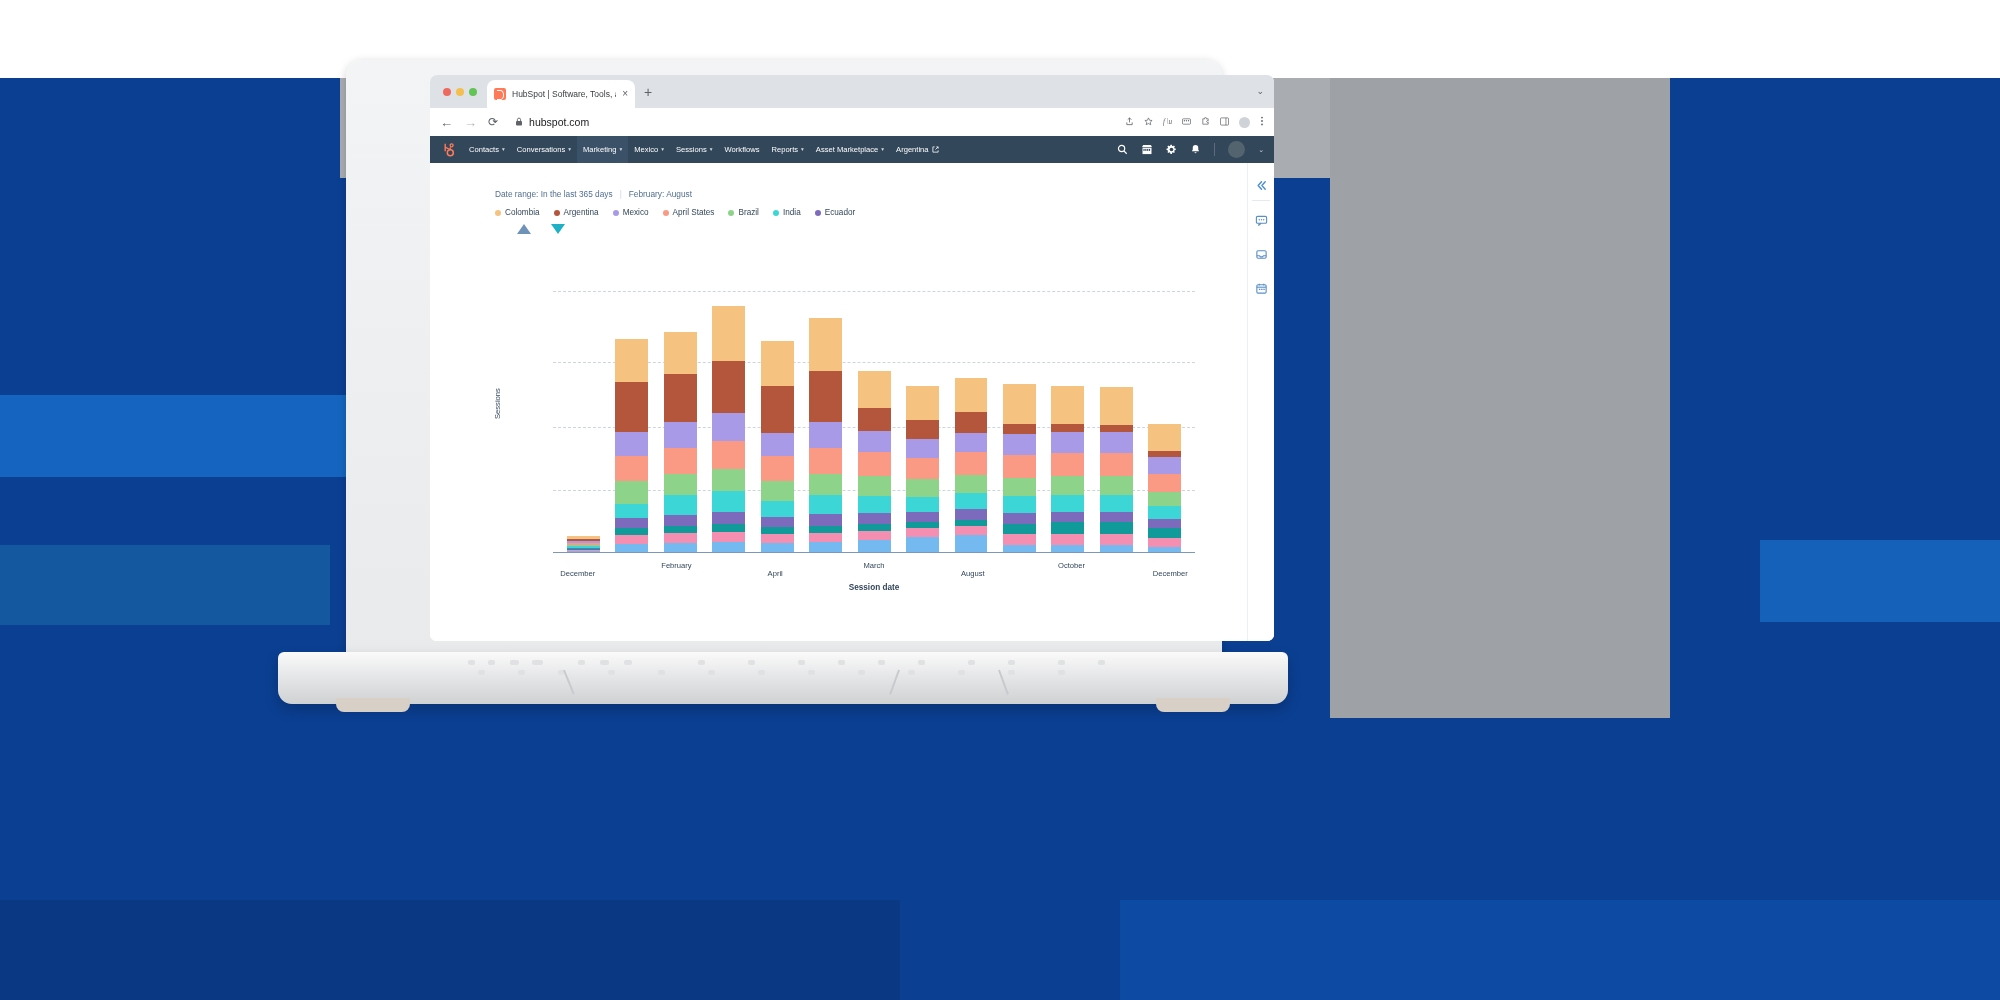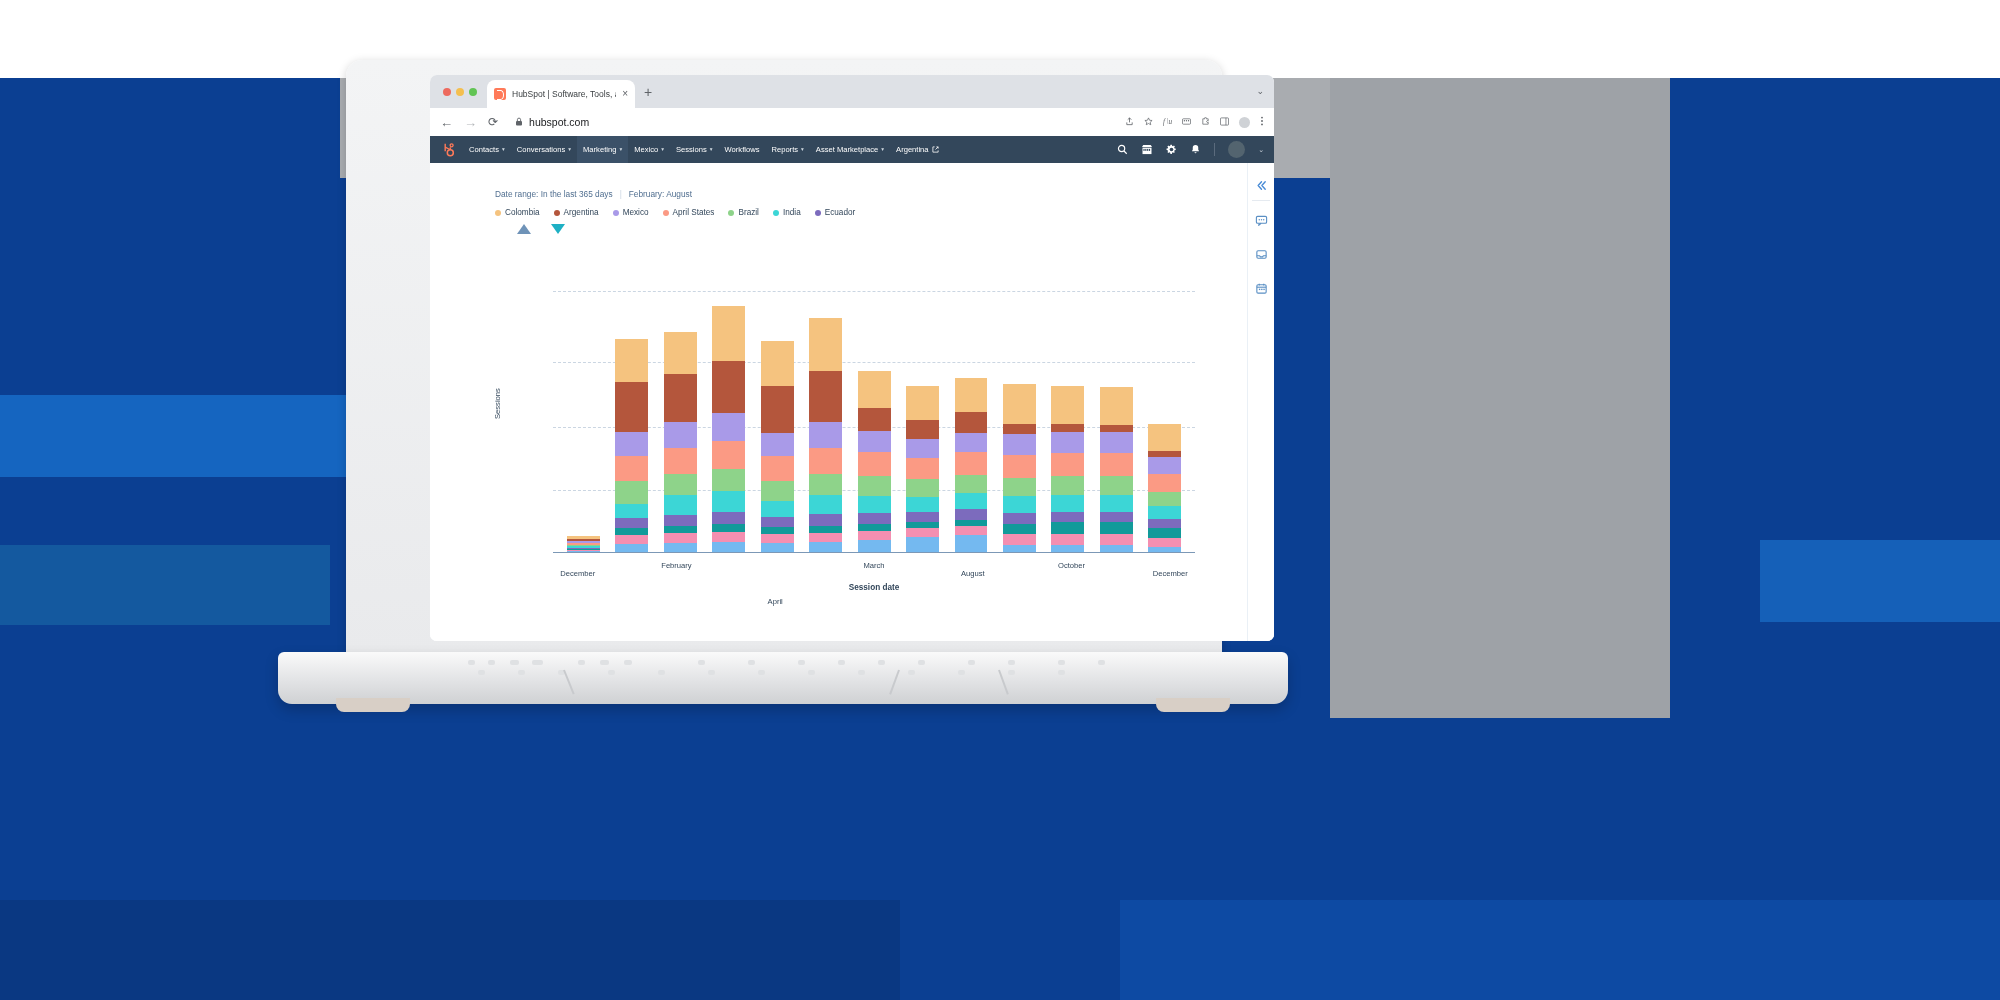--- a/index.html
+++ b/index.html
@@ -773,21 +773,21 @@
                       <div class="seg" style="background: rgb(116, 185, 240); flex: 90 0 0px;"></div>
                     </div>
                   </div>
                 </div>
               <div class="axis-line"></div>
             </div>
 
             <div class="x-labels" id="x-labels">
                 <div class="x-lab" style="left: 3.84615%; top: 10px;">December</div>
                 <div class="x-lab" style="left: 19.2308%; top: 2px;">February</div>
-                <div class="x-lab" style="left: 34.6154%; top: 10px; margin-top: 28px;">April</div>
+                <div class="x-lab" style="left: 34.6154%; top: 10px;">April</div>
                 <div class="x-lab" style="left: 50%; top: 2px;">March</div>
                 <div class="x-lab" style="left: 65.3846%; top: 10px;">August</div>
                 <div class="x-lab" style="left: 80.7692%; top: 2px;">October</div>
                 <div class="x-lab" style="left: 96.1538%; top: 10px;">December</div>
               </div>
             <div class="x-axis-title">Session date</div>
           </div>
 
         </div>
 

